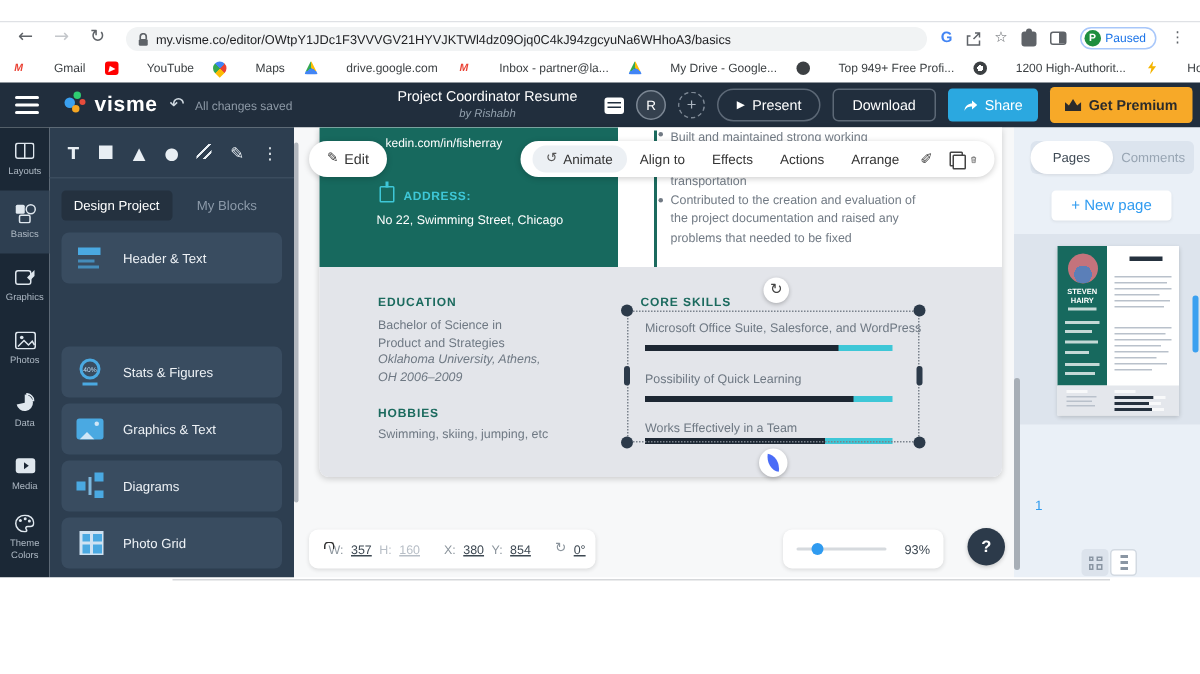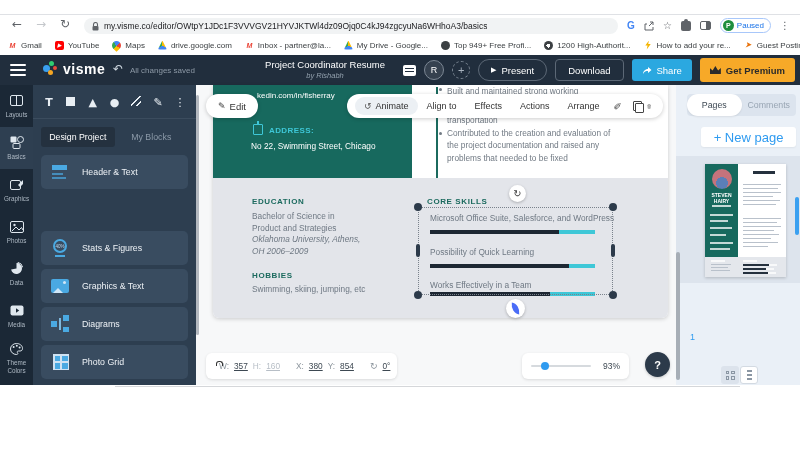--- a/index.html
+++ b/index.html
@@ -17,21 +17,21 @@
   .cicon{font-size:10px;color:#5f6368;font-family:"DejaVu Sans",sans-serif}
   .gicon{font-weight:bold;color:#4285F4;font-size:10px}
   .profilepill{display:flex;align-items:center;gap:3px;border:1px solid #a8c7fa;border-radius:8px;padding:1px 6px 1px 2px;background:#fff}
   .pcircle{width:11px;height:11px;border-radius:50%;background:#1e8e3e;color:#fff;font-size:7px;font-weight:bold;display:flex;align-items:center;justify-content:center}
   .paused{font-size:8px;color:#1a73e8}
   .sidepanelicon{width:11px;height:9px;border:1.3px solid #5f6368;border-radius:2px;position:relative}
   .sidepanelicon::after{content:"";position:absolute;right:0;top:0;width:4px;height:100%;background:#5f6368}
   .puzzle{width:10px;height:10px;background:#5f6368;border-radius:2px;position:relative}
   .puzzle::before{content:"";position:absolute;left:3px;top:-2px;width:4px;height:4px;border-radius:50%;background:#5f6368}
   .bookmarksbar{left:0;top:36px;width:800px;height:18px;background:#fff;display:flex;align-items:center;padding:0 8px;gap:13px}
-  .bm{display:flex;align-items:center;gap:4px;font-size:8px;color:#3c4043;white-space:nowrap;cursor:pointer}
+  .bm{display:flex;align-items:center;gap:19px;font-size:8px;color:#3c4043;white-space:nowrap;cursor:pointer}
   .fav{width:9px;height:9px;flex:none;display:flex;align-items:center;justify-content:center;font-size:7px;font-weight:bold;border-radius:2px}
   .fav.gmail{color:#EA4335}
   .fav.yt{background:#FF0000;color:#fff;font-size:5px}
   .fav.maps{border-radius:50% 50% 50% 0;transform:rotate(-45deg);background:conic-gradient(#4285F4 0 25%,#EA4335 0 50%,#FBBC04 0 75%,#34A853 0)}
   .fav.drive{clip-path:polygon(50% 0,100% 100%,0 100%);background:conic-gradient(#FBBC04 0 33%,#4285F4 0 66%,#34A853 0)}
   .fav.darkdot{border-radius:50%;background:#3c4043}
   .fav.globe{border-radius:50%;background:radial-gradient(circle at 50% 50%,#fff 0 2px,#3c4043 2px)}
   .fav.bolt{clip-path:polygon(60% 0,20% 55%,45% 55%,35% 100%,80% 40%,52% 40%);background:#F4B400}
   .fav.arrow{color:#E8710A;font-size:7px}
 
@@ -149,21 +149,21 @@
   .zoomtrack{position:relative;width:60px;height:2px;background:#d6dade;border-radius:1px;cursor:pointer}
   .zoomdot{position:absolute;left:10px;top:-3px;width:8px;height:8px;border-radius:50%;background:#2f9bf0;cursor:pointer}
   .zoomval{margin-left:auto;font-size:8.5px;color:#3d4852}
   .helpbtn{position:absolute;left:449px;top:267px;width:25px;height:25px;border-radius:50%;background:#2c3a4a;color:#fff;font-size:11px;font-weight:bold;display:flex;align-items:center;justify-content:center;cursor:pointer;box-shadow:0 1px 3px rgba(0,0,0,.2)}
 
   
   .pagespanel{left:676px;top:85px;width:124px;height:300px;background:#eaf0f7}
   .ppTabs{position:absolute;left:11px;top:9px;width:109px;height:22px;background:#dce4ee;border-radius:4px;display:flex}
   .pptab{flex:1;display:flex;align-items:center;justify-content:center;font-size:8.8px;color:#98a5b3;cursor:pointer;border-radius:11px}
   .pptab.active{background:#fff;color:#3f4a55;box-shadow:0 1px 2px rgba(0,0,0,.08)}
-  .newpagebtn{position:absolute;left:25px;top:42px;width:95px;height:20px;background:#fff;border-radius:3px;display:flex;align-items:center;justify-content:center;font-size:13px;color:#2f9bf0;cursor:pointer;box-shadow:0 1px 2px rgba(0,0,0,.06)}
+  .newpagebtn{position:absolute;left:25px;top:42px;width:80px;height:20px;background:#fff;border-radius:3px;display:flex;align-items:center;justify-content:center;font-size:10px;color:#2f9bf0;cursor:pointer;box-shadow:0 1px 2px rgba(0,0,0,.06)}
   .thumbstrip{position:absolute;left:0;top:71px;width:124px;height:127px;background:#dde4ed}
   .pagenum{position:absolute;left:14px;top:176px;font-size:9px;color:#2f9bf0}
   .thumb{position:absolute;left:29px;top:8px;width:81px;height:113px;background:#fff;box-shadow:0 1px 3px rgba(0,0,0,.2);cursor:pointer}
   .th-teal{position:absolute;left:0;top:0;width:33px;height:93px;background:#17695E}
   .th-avatar{position:absolute;left:6.5px;top:5px;width:20px;height:20px;border-radius:50%;background:radial-gradient(circle at 50% 70%,#5b7fb8 0 6px,#c4737c 6px)}
   .th-name{position:absolute;left:0;top:28px;width:33px;text-align:center;color:#fff;font-weight:bold;font-size:5px;line-height:1.2}
   .th-cyan{background:#3EC7D7}
   .th-bar{position:absolute;height:1.5px;background:rgba(255,255,255,.75)}
   .th-gbar{position:absolute;height:1.3px;background:#b9c1cb}
   .th-dbar{position:absolute;height:2.5px;background:#25313e}

